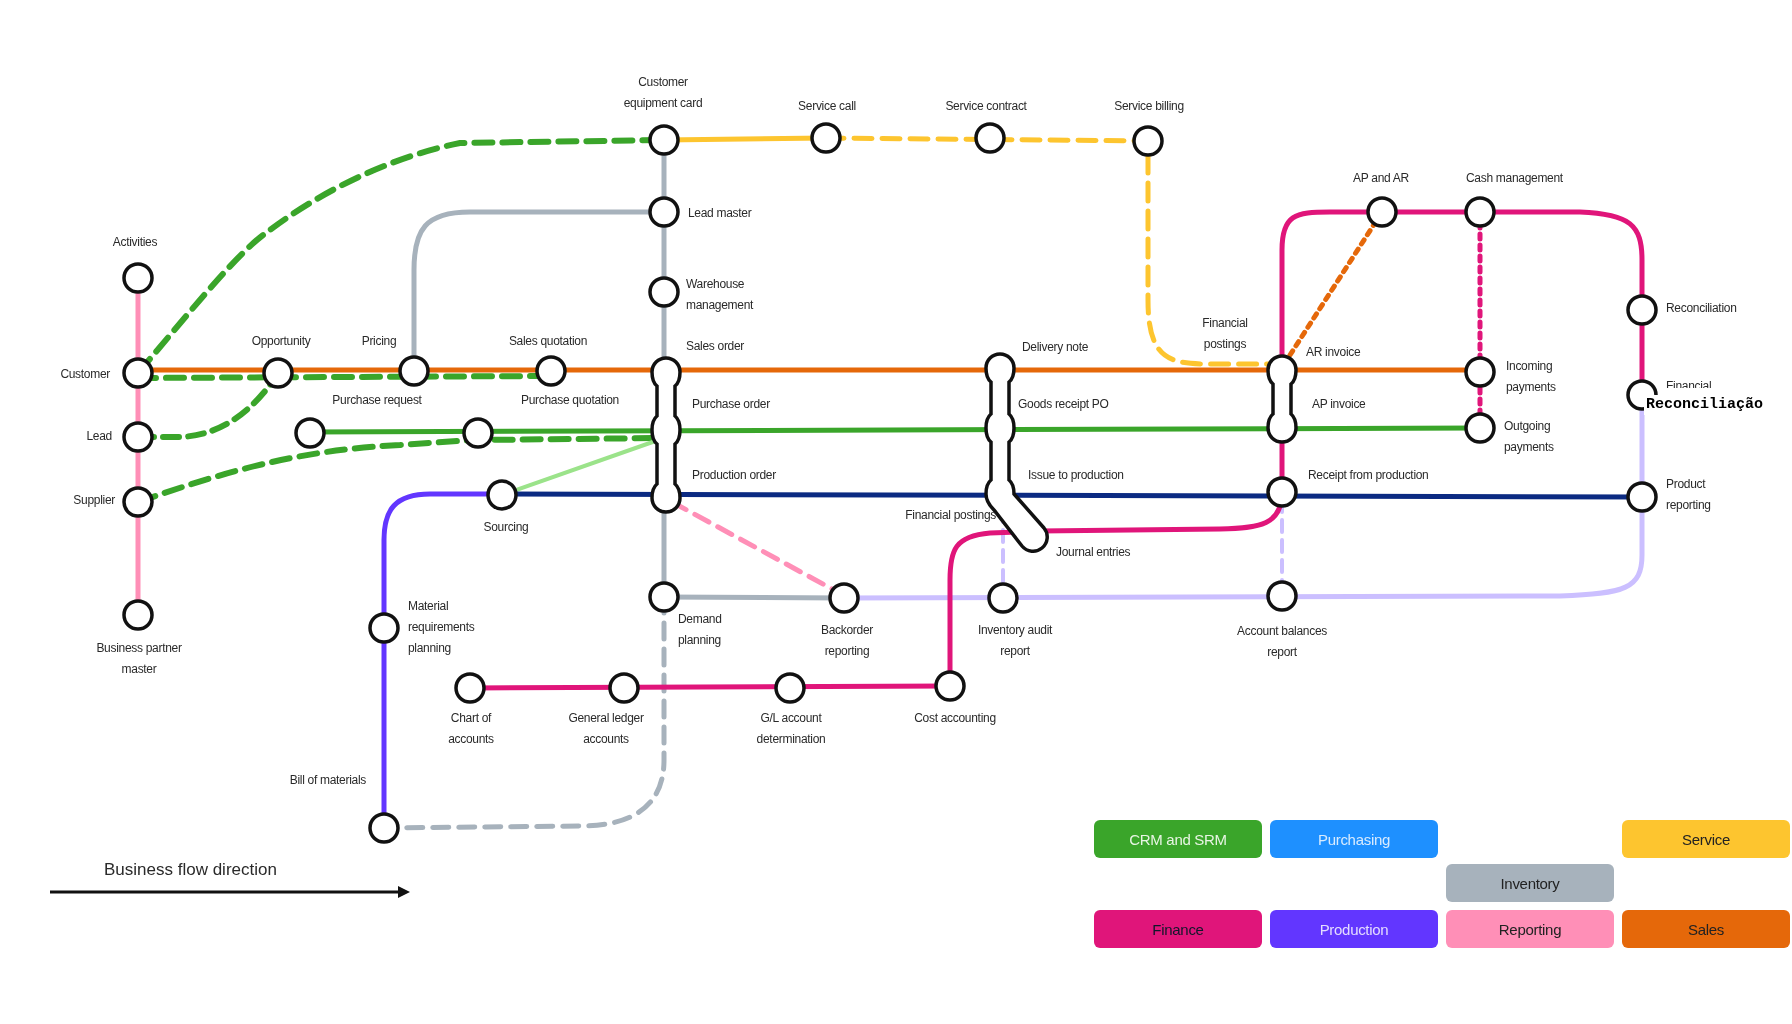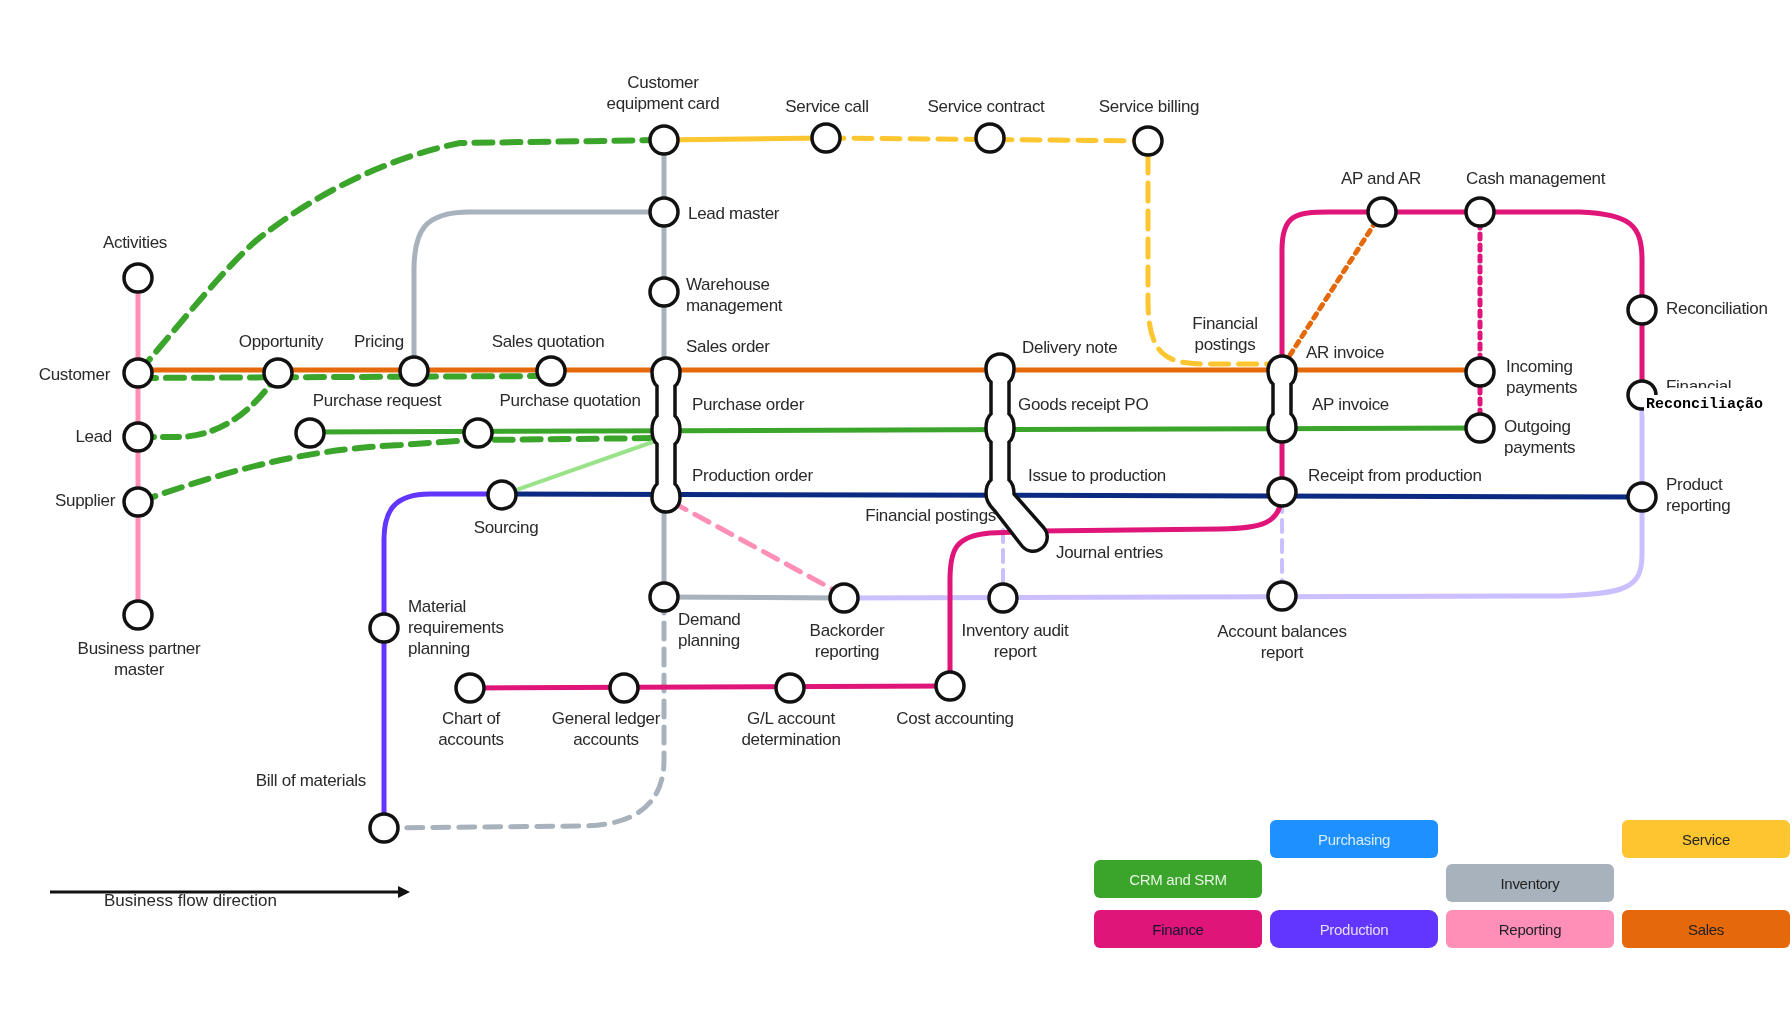--- a/index.html
+++ b/index.html
@@ -1,26 +1,26 @@
 <!DOCTYPE html>
 <html><head>
 <meta charset="utf-8">
 <style>
   html, body { margin: 0; padding: 0; background: #ffffff; }
   body { width: 1792px; height: 1024px; position: relative; overflow: hidden;
          font-family: "Liberation Sans", "DejaVu Sans", sans-serif; color: #222; }
   #map { position: absolute; left: 0; top: 0; }
-  .lbl { position: absolute; font-size: 17px; line-height: 21px; color: #2a2a2a;
+  .lbl { position: absolute; font-size: 12px; line-height: 21px; color: #2a2a2a;
          white-space: nowrap; letter-spacing: -0.3px; }
   .lbl.c { text-align: center; transform: translateX(-50%); }
   .lbl.r { text-align: right; transform: translateX(-100%); }
   .lbl.ml { white-space: pre-line; }
   .overlay-lbl { position: absolute; font-family: Liberation Mono, monospace; font-weight: bold;
                  font-size: 15px; background: #fff; color: #000; padding: 0 2px; line-height: 20px; }
-  .flow { position: absolute; left: 104px; top: 860px; font-size: 17px; color: #2a2a2a; margin-top: 31px; }
+  .flow { position: absolute; left: 104px; top: 860px; font-size: 17px; color: #2a2a2a; }
   .legend { position: absolute; left: 1094px; top: 820px; display: grid;
             grid-template-columns: repeat(4, 168px); grid-gap: 8px 8px; }
   .legend .chip { height: 38px; border-radius: 6px; display: flex; align-items: center;
                   justify-content: center; font-size: 15px; letter-spacing: -0.3px; }
 </style>
 </head>
 <body>
 
 <svg id="map" width="1792" height="1024">
   <g id="lines" fill="none" stroke-linecap="round" stroke-linejoin="round">
@@ -188,36 +188,36 @@
 payments</div>
 <div class="lbl" style="left:1666px;top:298px">Reconciliation</div>
 <div class="lbl" style="left:1666px;top:376px;height:12px;overflow:hidden">Financial</div>
 <div class="overlay-lbl" style="left:1644px;top:395px">Reconciliação</div>
 <div class="lbl ml" style="left:1666px;top:474px">Product
 reporting</div>
 
 <div class="flow">Business flow direction</div>
 
 <div class="legend">
-  <div class="chip" style="background: rgb(58, 165, 42); color: rgb(232, 245, 228); margin-top: 40px;">
+  <div class="chip" style="background: rgb(58, 165, 42); color: rgb(232, 245, 228);">
       <span>CRM and SRM</span>
     </div>
   <div class="chip" style="background: rgb(30, 144, 255); color: rgb(216, 235, 255);">
       <span>Purchasing</span>
     </div>
   <div class="chip" style="background: rgb(167, 178, 188); color: rgb(34, 34, 34); margin-top: 44px;">
       <span>Inventory</span>
     </div>
   <div class="chip" style="background: rgb(253, 197, 47); color: rgb(34, 34, 34);">
       <span>Service</span>
     </div>
   <div class="chip" style="background: rgb(224, 21, 122); color: #0f172a;">
       <span>Finance</span>
     </div>
-  <div class="chip" style="background: rgb(98, 54, 255); color: rgb(228, 220, 255); border-radius: 9px;">
+  <div class="chip" style="background: rgb(98, 54, 255); color: rgb(228, 220, 255);">
       <span>Production</span>
     </div>
   <div class="chip" style="background: rgb(255, 143, 183); color: rgb(34, 34, 34);">
       <span>Reporting</span>
     </div>
   <div class="chip" style="background: rgb(229, 104, 10); color: rgb(34, 34, 34);">
       <span>Sales</span>
     </div>
 </div>
 

